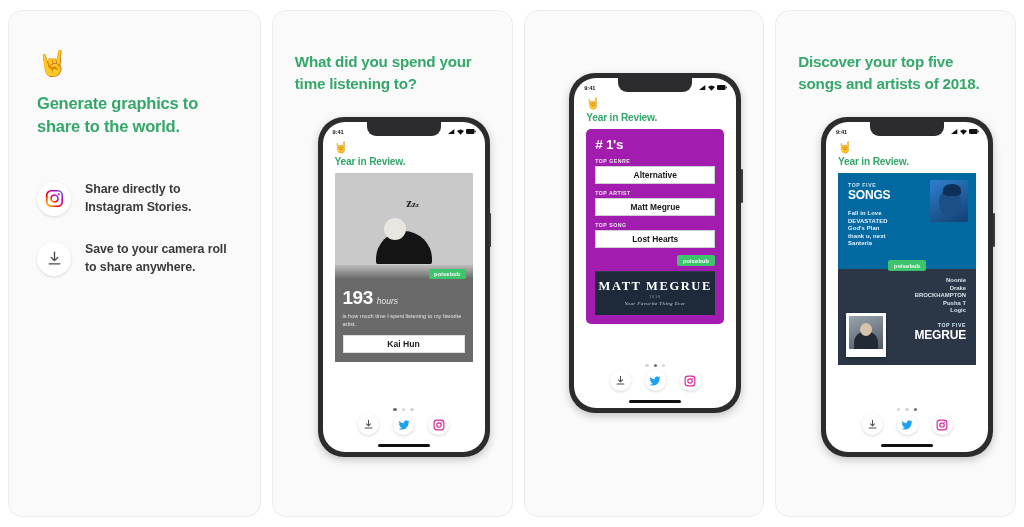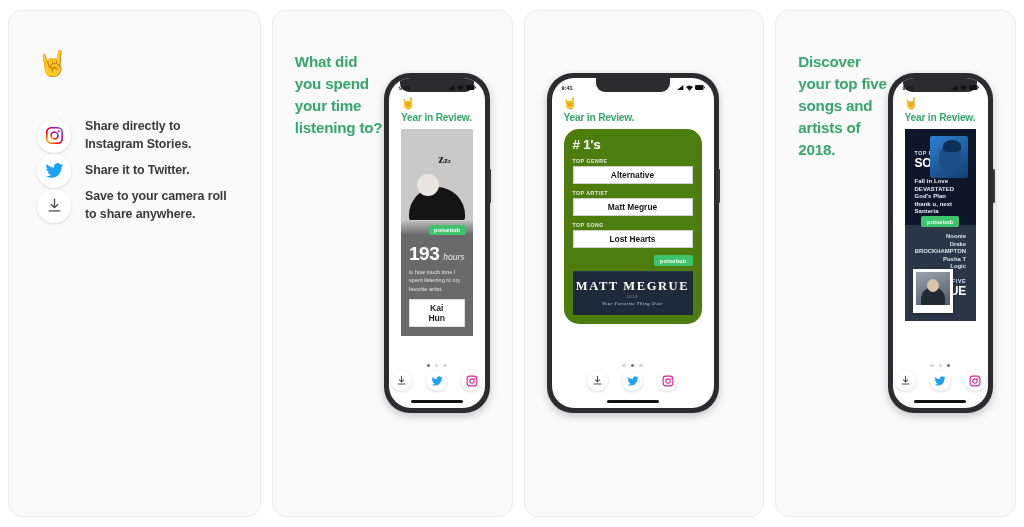--- a/index.html
+++ b/index.html
@@ -29,36 +29,36 @@
   .p1 { padding: 40px 28px 0 28px; }
   .rock-logo { font-size: 25px; line-height: 1; color: #efb100; }
   .p1-head {
     margin-top: 16px;
     color: #35a76b;
     font-size: 16.5px;
     font-weight: bold;
     line-height: 1.42;
     letter-spacing: -0.2px;
   }
-  .feature-list { margin-top: 42px; display: flex; flex-direction: column; }
+  .feature-list { margin-top: 42px; display: flex; flex-direction: column; gap: 24px; }
   .feature { display: flex; align-items: center; gap: 14px; }
   .fbadge {
     width: 34px; height: 34px; min-width: 34px;
     border-radius: 50%;
     background: #ffffff;
     box-shadow: 0 1px 3px rgba(0,0,0,.13);
     display: flex; align-items: center; justify-content: center;
   }
   .ftext {
     color: #3b3b3b; font-size: 12.4px; font-weight: bold;
     line-height: 1.45; letter-spacing: -0.1px;
   }
 
   
-  .pn { padding: 40px 22px 0 22px; display: flex; flex-direction: row; align-items: flex-start; }
+  .pn { padding: 40px 22px 0 22px; display: flex; flex-direction: column; align-items: flex-end; }
   .headline {
     align-self: stretch;
     color: #35a76b;
     font-size: 15.2px; font-weight: bold;
     line-height: 1.45; letter-spacing: -0.2px;
   }
 
   
   .phone {
     margin-top: 22px;
@@ -147,21 +147,21 @@
   .hours-num { color: #fff; font-size: 19px; font-weight: bold; letter-spacing: -0.5px; }
   .hours-lbl { color: #e6e6e6; font-size: 8.5px; font-style: italic; }
   .hours-sub { color: #e4e4e4; font-size: 5.6px; line-height: 1.5; margin-top: 3px; }
   .field-white {
     margin-top: 6px; background: #fff; border: 1px solid #e0e0e0;
     text-align: center; padding: 3px 16px; color: #1d1d1d;
     font-size: 8.6px; font-weight: bold;
   }
 
   
-  .c3 { background: #4d7c0f; border-radius: 15px; padding: 8px 9px 9px 9px; }
+  .c3 { background: #a21caf; border-radius: 5px; padding: 8px 9px 9px 9px; }
   .c3-title { color: #fff; font-size: 13.5px; font-weight: bold; letter-spacing: -0.3px; }
   .c3-lbl { color: #e9e9e9; font-size: 5.2px; font-weight: bold; letter-spacing: .5px; margin-top: 6px; }
   .c3-field {
     margin-top: 2px; background: #fff; border: 1px solid #cfcfcf;
     text-align: center; padding: 3px 0; color: #161616;
     font-size: 8.4px; font-weight: bold;
   }
   .c3-tagrow { display: flex; justify-content: flex-end; margin-top: 7px; }
   .c3-banner {
     background: #1e2a3a; margin-top: 5px; text-align: center;
@@ -171,21 +171,21 @@
     color: #ffffff; font-family: "Liberation Serif", serif;
     font-size: 12.5px; font-weight: bold; letter-spacing: 1.6px;
   }
   .banner-sub1 { color: #93a2b4; font-size: 3.4px; letter-spacing: 1px; margin-top: 1px; }
   .banner-sub2 {
     color: #c7d2de; font-family: "Liberation Serif", serif;
     font-size: 5px; font-style: italic; margin-top: 2px; letter-spacing: .4px;
   }
 
   
-  .c4-top { background: #0f172a; padding: 21px 10px 10px 10px; position: relative; min-height: 96px; }
+  .c4-top { background: #0369a1; padding: 9px 10px 10px 10px; position: relative; min-height: 96px; }
   .c4-kicker { color: #cfe3f8; font-size: 5.2px; font-weight: bold; letter-spacing: .6px; }
   .c4-heading { color: #fff; font-size: 12px; font-weight: bold; letter-spacing: -0.2px; }
   .c4-list { margin-top: 8px; display: flex; flex-direction: column; gap: 1.5px; }
   .c4-item { color: #e9f2fd; font-size: 5.9px; font-weight: bold; letter-spacing: .1px; }
   .face {
     position: absolute; right: 8px; top: 7px; width: 38px; height: 42px;
     background: linear-gradient(150deg,#2f7fd0,#123f72);
     border-radius: 2px; overflow: hidden;
   }
   .face::before {
@@ -223,20 +223,21 @@
     padding: 2.5px 6px; border-radius: 2px; display: inline-block; letter-spacing: .2px;
   }
 </style>
 </head>
 <body>
 
 <div class="gallery">
 
   <div class="panel p1">
     <div class="rock-logo">🤘</div>
+    <div class="p1-head">Generate graphics to share to the world.</div>
 
     <div class="feature-list">
 
       <div class="feature">
         <div class="fbadge">
           <svg width="19" height="19" viewBox="0 0 24 24" fill="none">
             <defs>
               <linearGradient id="ig1" x1="0" y1="1" x2="1" y2="0">
                 <stop offset="0" stop-color="#ffd521"></stop>
                   <stop offset=".35" stop-color="#f50000"></stop>
@@ -245,28 +246,20 @@
               </linearGradient>
             </defs>
             <rect x="2.2" y="2.2" width="19.6" height="19.6" rx="5.6" stroke="url(#ig1)" stroke-width="2.1"></rect>
             <circle cx="12" cy="12" r="4.4" stroke="url(#ig1)" stroke-width="2.1"></circle>
             <circle cx="17.4" cy="6.6" r="1.3" fill="#b900b4"></circle>
           </svg>
         </div>
         <div class="ftext">Share directly to Instagram Stories.</div>
       </div>
 
-      <div class="feature">
-        <div class="fbadge">
-          <svg width="19" height="19" viewBox="0 0 24 24">
-            <path fill="#1da1f2" d="M23 4.9c-.8.4-1.7.6-2.6.8.9-.6 1.6-1.5 2-2.5-.9.5-1.9.9-2.9 1.1a4.6 4.6 0 0 0-7.9 4.2C7.7 8.3 4.5 6.5 2.4 3.9a4.6 4.6 0 0 0 1.4 6.2c-.7 0-1.4-.2-2-.5 0 2.2 1.6 4.1 3.7 4.5-.6.2-1.3.2-2 .1a4.6 4.6 0 0 0 4.3 3.2A9.3 9.3 0 0 1 1 19.3 13 13 0 0 0 8.1 21c8.4 0 13.1-7.1 12.8-13.5.9-.6 1.6-1.4 2.1-2.6z"></path>
-          </svg>
-        </div>
-        <div class="ftext">Share it to Twitter.</div>
-      </div>
 
       <div class="feature">
         <div class="fbadge">
           <svg width="17" height="17" viewBox="0 0 24 24" fill="none" stroke="#4a4a4a" stroke-width="1.9" stroke-linecap="round">
             <path d="M12 3v11"></path>
               <path d="M7.5 10.5 12 15l4.5-4.5"></path>
               <path d="M4.5 19.5h15"></path>
           </svg>
         </div>
         <div class="ftext">Save to your camera roll to share anywhere.</div>

